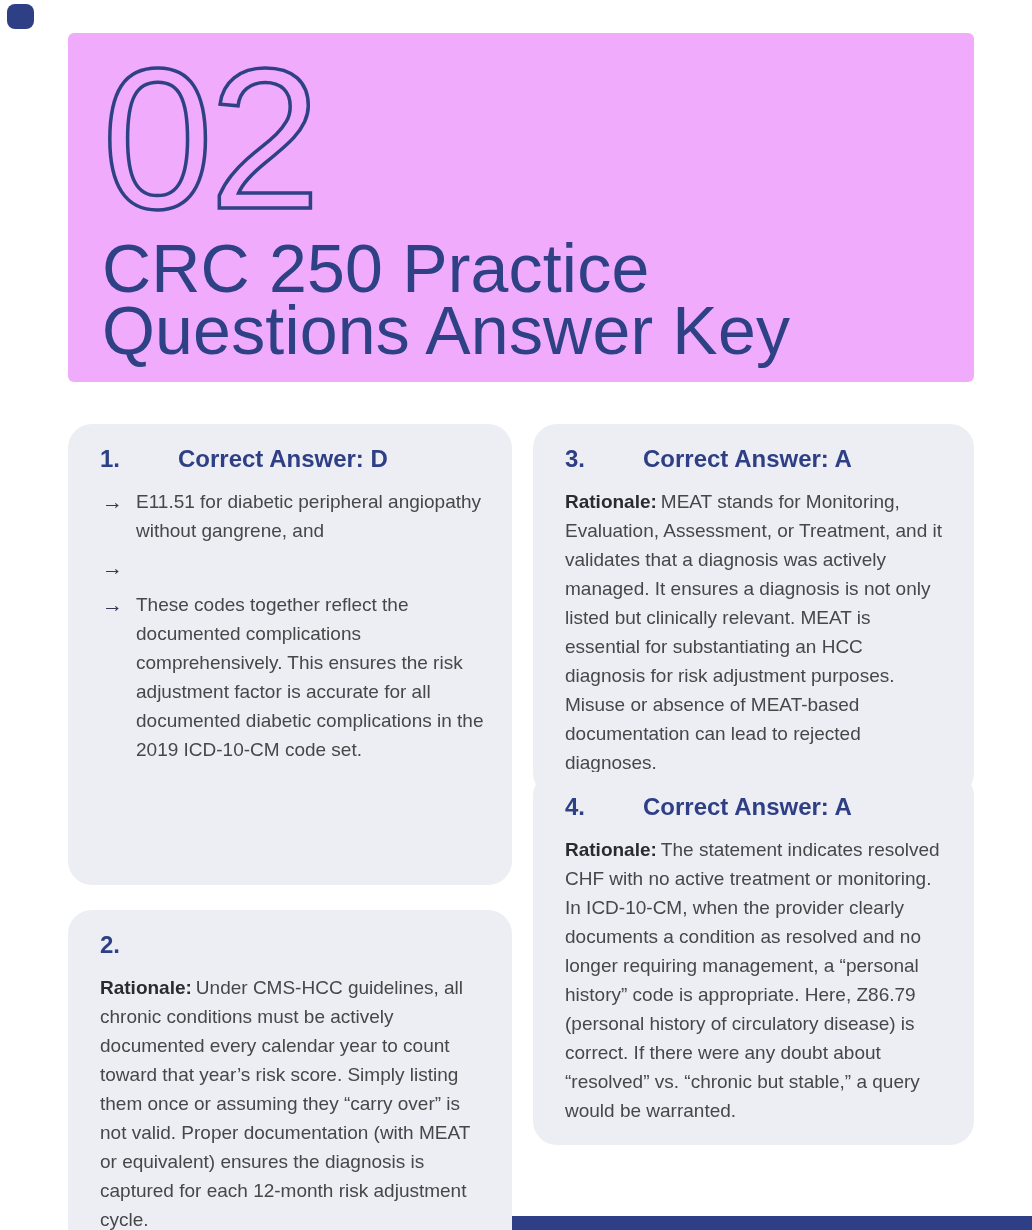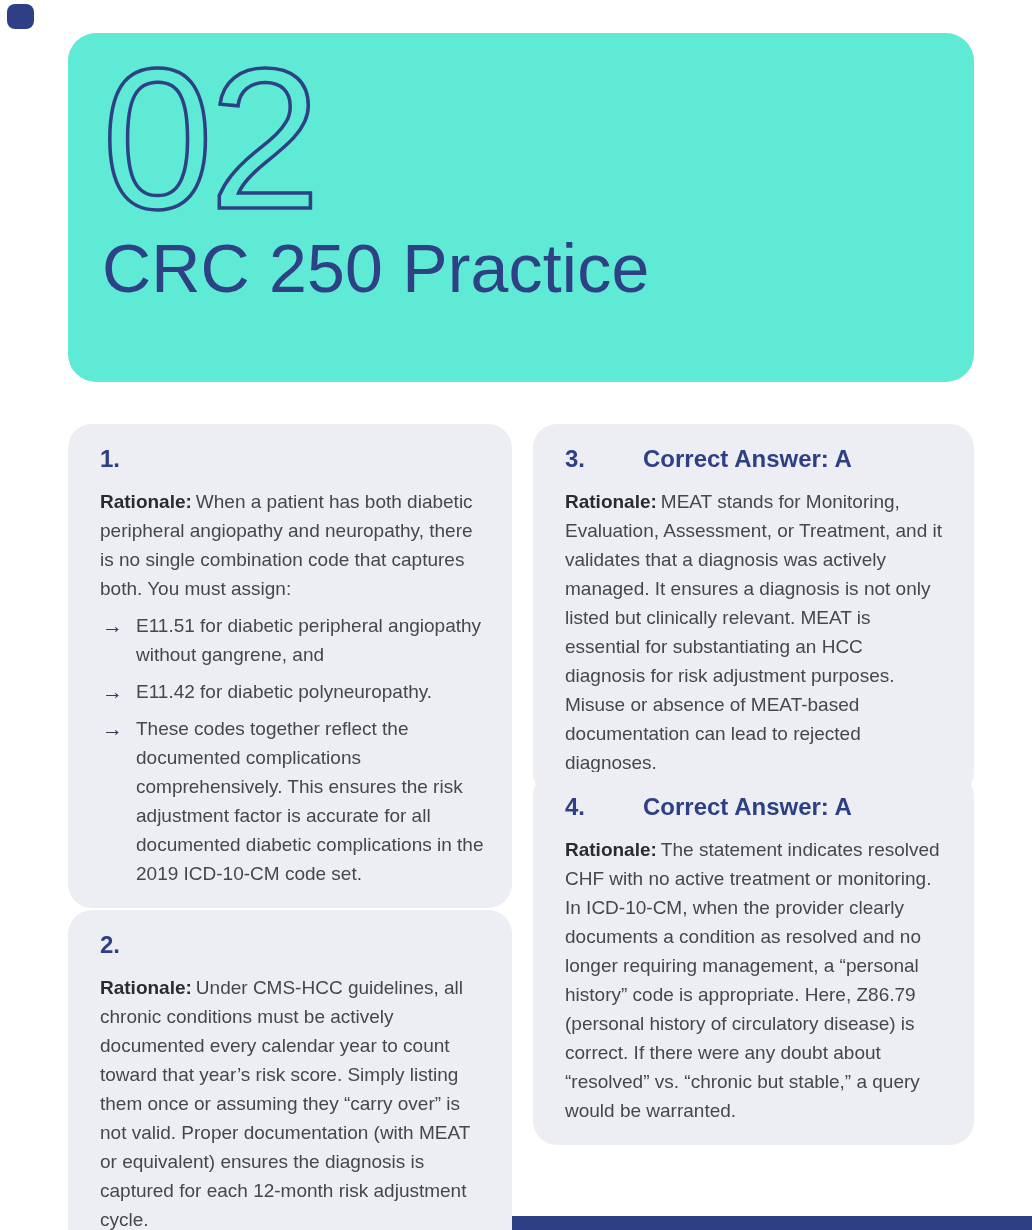--- a/index.html
+++ b/index.html
@@ -26,22 +26,22 @@
     width: 937px; height: 14px;
     background: #2e3f85;
     border-radius: 7px 0 0 7px;
   }
 
   
   .header-card {
     position: absolute;
     left: 68px; top: 33px;
     width: 906px; height: 349px;
-    background: #5eead4;
-    border-radius: 28px;
+    background: #f0abfc;
+    border-radius: 6px;
     padding: 22px 30px 0 34px;
   }
   .chapter-number {
     font-size: 200px;
     line-height: 0.84;
     letter-spacing: -4px;
     color: transparent;
     -webkit-text-stroke: 3.5px #2e4184;
     font-weight: 400;
   }
@@ -106,35 +106,35 @@
 </head>
 <body>
 
 <div class="corner-accent"></div>
 <div class="footer-bar"></div>
 
 <div class="header-card">
   <div class="chapter-number">02</div>
   <div class="page-title">
     <div>CRC 250 Practice</div>
+    <div>Questions Answer Key</div>
   </div>
 </div>
 
 <div class="card card-1">
   <div class="card-head">
     <span class="num">1.</span>
+    <span>Correct Answer: D</span>
   </div>
-  <p class="rationale"><span class="rl">Rationale:</span><span>When a patient has both diabetic peripheral angiopathy and neuropathy, there is no single combination code that captures both. You must assign:</span></p>
   <div class="bullet">
     <span class="arrow">→</span>
     <span>E11.51 for diabetic peripheral angiopathy without gangrene, and</span>
   </div>
   <div class="bullet">
     <span class="arrow">→</span>
-    <span>E11.42 for diabetic polyneuropathy.</span>
   </div>
   <div class="bullet">
     <span class="arrow">→</span>
     <span>These codes together reflect the documented complications comprehensively. This ensures the risk adjustment factor is accurate for all documented diabetic complications in the 2019 ICD-10-CM code set.</span>
   </div>
 </div>
 
 <div class="card card-2">
   <div class="card-head">
     <span class="num">2.</span>

